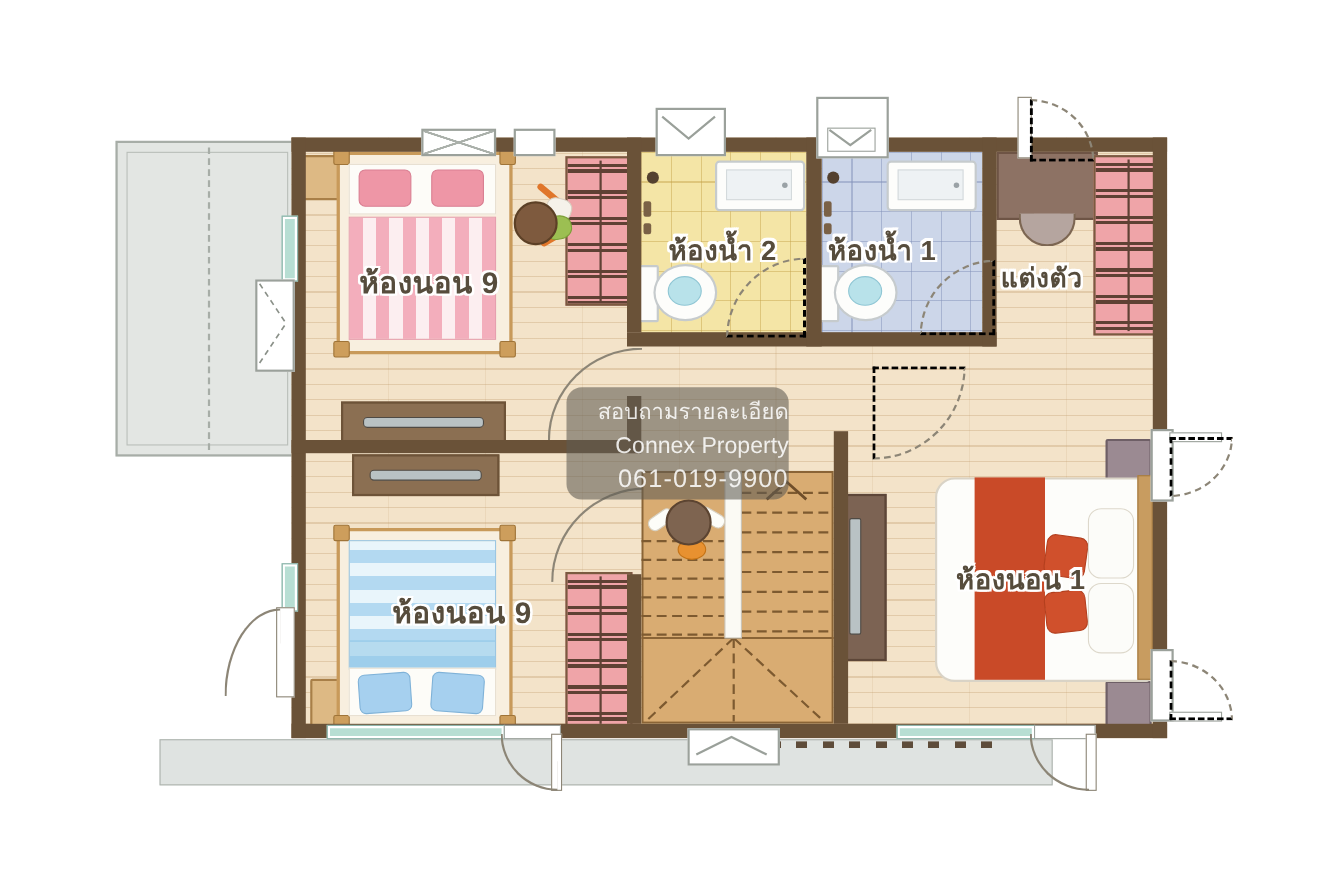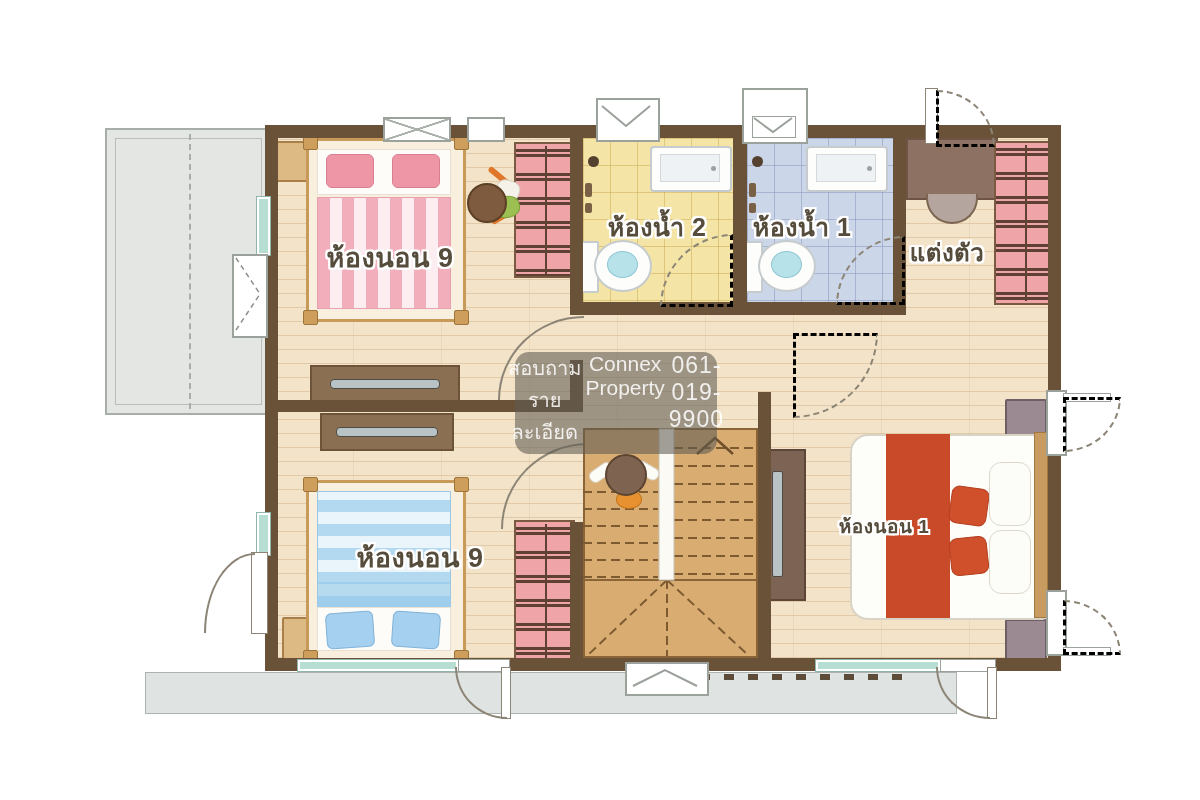--- a/index.html
+++ b/index.html
@@ -40,22 +40,22 @@
   .arc.br{border-bottom:2px solid #8c8576;border-right:2px solid #8c8576;border-bottom-right-radius:100% 100%;}
   .arc.bl{border-bottom:2px solid #8c8576;border-left:2px solid #8c8576;border-bottom-left-radius:100% 100%;}
   .arc.dashed{border-style:dashed;}
   .leaf{background:#fff;border:1px solid #8c8576;}
   
   .room-label{position:absolute;transform:translate(-50%,-50%);font-weight:700;color:#564c3c;
       white-space:nowrap;letter-spacing:.5px;
       text-shadow:-2px -2px 0 #fff,2px -2px 0 #fff,-2px 2px 0 #fff,2px 2px 0 #fff,
                   0 -2px 0 #fff,0 2px 0 #fff,-2px 0 0 #fff,2px 0 0 #fff;}
   .watermark{position:absolute;left:515px;top:352px;width:202px;height:102px;
-      background:rgba(94,92,82,.58);border-radius:14px;display:flex;
-      align-items:flex-start;justify-content:center;gap:4px;color:rgba(255,255,255,.85);text-align:center;}
+      background:rgba(94,92,82,.58);border-radius:14px;display:flex;flex-direction:column;
+      align-items:flex-end;justify-content:center;gap:4px;color:rgba(255,255,255,.85);text-align:center;}
   .watermark .l1{font-size:20px;}
   .watermark .l2{font-size:21px;}
   .watermark .l3{font-size:23px;letter-spacing:1px;}
 </style>
 </head>
 <body>
 
 <div class="plan">
 
   <div class="abs" style="left:145px;top:672px;width:810px;height:40px;background:var(--eave,#dfe3e1);border:1px solid #adb3ad;"></div>
@@ -257,21 +257,21 @@
     <div class="abs" style="left:3px;top:16px;width:24px;height:11px;background:#fdfdf8;border:1px solid #d8d2c4;border-radius:6px;transform:rotate(-35deg);"></div>
     <div class="abs" style="left:49px;top:14px;width:24px;height:11px;background:#fdfdf8;border:1px solid #d8d2c4;border-radius:6px;transform:rotate(30deg);"></div>
     <div class="abs" style="left:31px;top:40px;width:24px;height:17px;background:#e89130;border:1px solid #c47316;border-radius:50%;"></div>
     <div class="abs" style="left:20px;top:4px;width:38px;height:38px;background:#7e6450;border:2px solid #5c4431;border-radius:50%;"></div>
   </div>
 
   <div class="room-label" style="left:390px;top:257px;font-size:27px;">ห้องนอน 9</div>
   <div class="room-label" style="left:657px;top:227px;font-size:25px;">ห้องน้ำ 2</div>
   <div class="room-label" style="left:802px;top:227px;font-size:25px;">ห้องน้ำ 1</div>
   <div class="room-label" style="left:947px;top:252px;font-size:24px;">แต่งตัว</div>
-  <div class="room-label" style="left:884px;top:526px;font-size:19px;text-align:right;">ห้องนอน 1</div>
+  <div class="room-label" style="left:928px;top:526px;font-size:25px;text-align:right;">ห้องนอน 1</div>
   <div class="room-label" style="left:420px;top:557px;font-size:27px;">ห้องนอน 9</div>
 
   <div class="watermark">
     <div class="l1">สอบถามรายละเอียด</div>
     <div class="l2">Connex Property</div>
     <div class="l3">061-019-9900</div>
   </div>
 
 </div>
 

